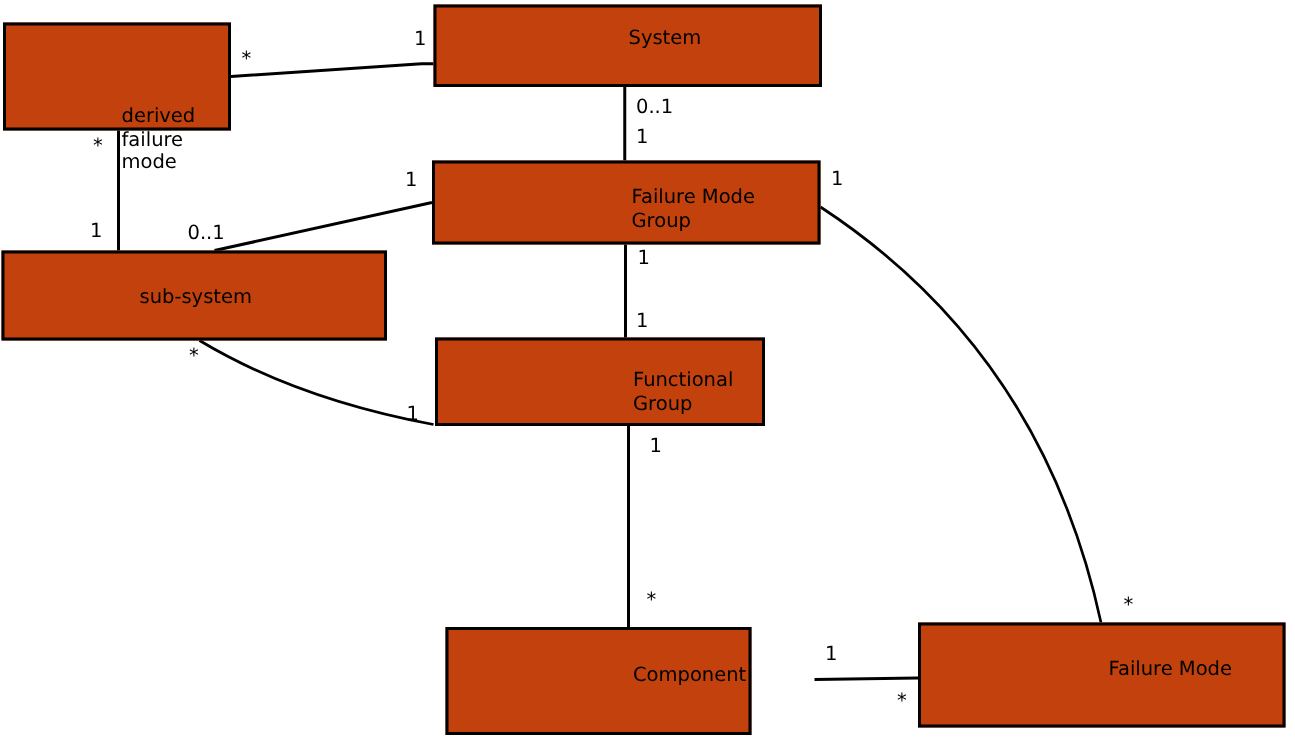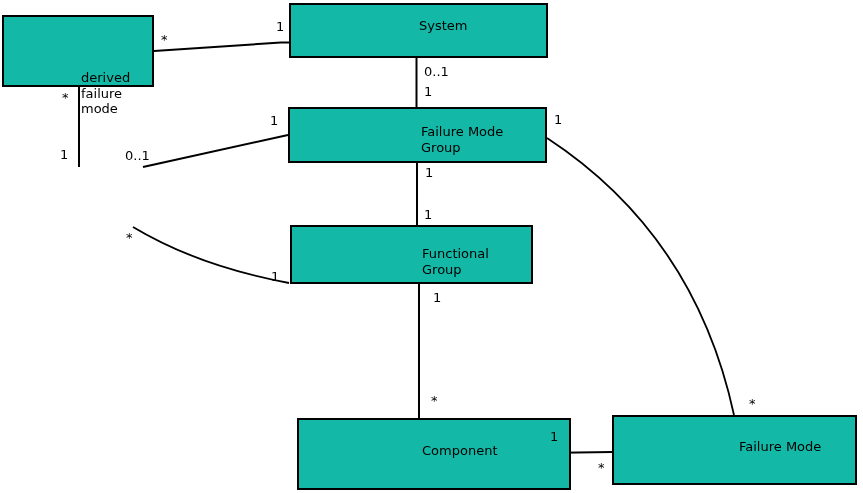--- a/index.html
+++ b/index.html
@@ -3,37 +3,37 @@
 <meta charset="utf-8">
 <style>
   html,body{margin:0;padding:0;background:#fff;}
   .canvas{
     position:relative;width:863px;height:493px;background:#ffffff;
     font-family:"DejaVu Sans","Liberation Sans",sans-serif;color:#000;
     overflow:hidden;
   }
   .wires{position:absolute;left:0;top:0;z-index:0;}
   .box{
-    position:absolute;background:#14b8a6;border:2px solid #000000;
+    position:absolute;background:#c2410c;border:2px solid #000000;
     box-sizing:border-box;z-index:1;
   }
   .lbl{
     position:absolute;font-size:13px;line-height:15.5px;
     white-space:pre-line;color:#000;
   }
   .mult{
     position:absolute;font-size:13px;line-height:15px;color:#000;z-index:2;
   }
   
   .e0{left:2px;top:15px;width:152px;height:72px;}
   .e1{left:289px;top:3px;width:259px;height:55px;}
   .e2{left:288px;top:107px;width:259px;height:56px;}
   .e3{left:1px;top:167px;width:257px;height:60px;}
-  .e4{left:290px;top:225px;width:243px;height:59px;}
-  .e5{left:297px;top:418px;width:274px;height:72px;text-decoration:underline;}
+  .e4{left:290px;top:225px;width:220px;height:59px;}
+  .e5{left:297px;top:418px;width:204px;height:72px;text-decoration:underline;}
   .e6{left:612px;top:415px;width:245px;height:70px;}
   
   .e0 .lbl{left:77px;top:25px;margin-top:28px;}
   .e1 .lbl{left:128px;top:13px;}
   .e2 .lbl{left:131px;top:15px;}
   .e3 .lbl{left:90px;top:22px;}
   .e4 .lbl{left:130px;top:19px;}
   .e5 .lbl{left:123px;top:23px;}
   .e6 .lbl{left:125px;top:22px;}
   
@@ -69,20 +69,23 @@
 failure
 mode</span>
   </div>
   <div class="box e1">
     <span class="lbl">System</span>
   </div>
   <div class="box e2">
     <span class="lbl">Failure Mode
 Group</span>
   </div>
+  <div class="box e3">
+    <span class="lbl">sub-system</span>
+  </div>
   <div class="box e4">
     <span class="lbl">Functional
 Group</span>
   </div>
   <div class="box e5">
     <span class="lbl">Component</span>
   </div>
   <div class="box e6">
     <span class="lbl">Failure Mode</span>
   </div>

